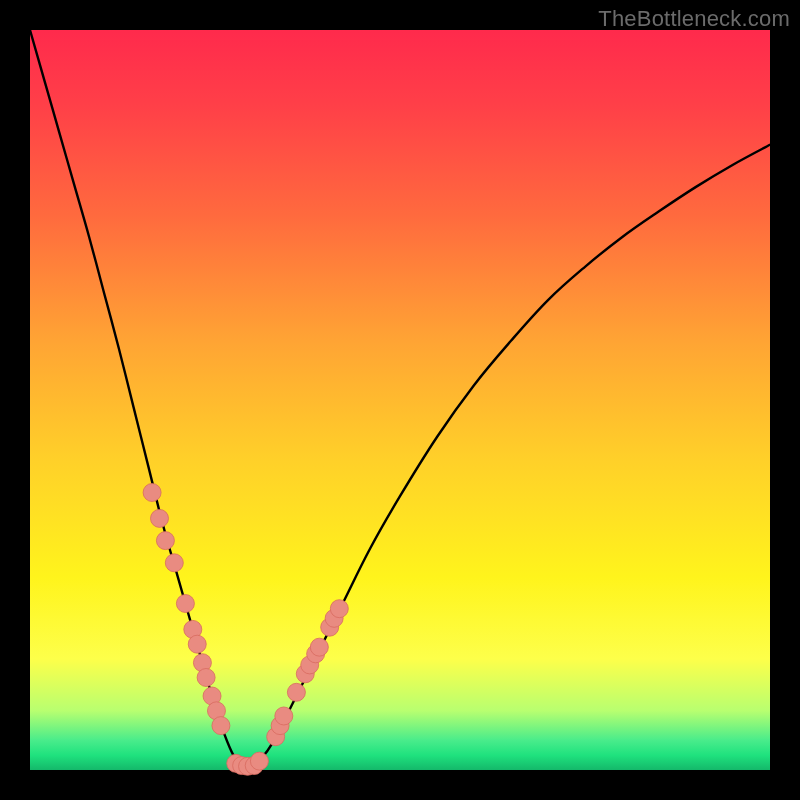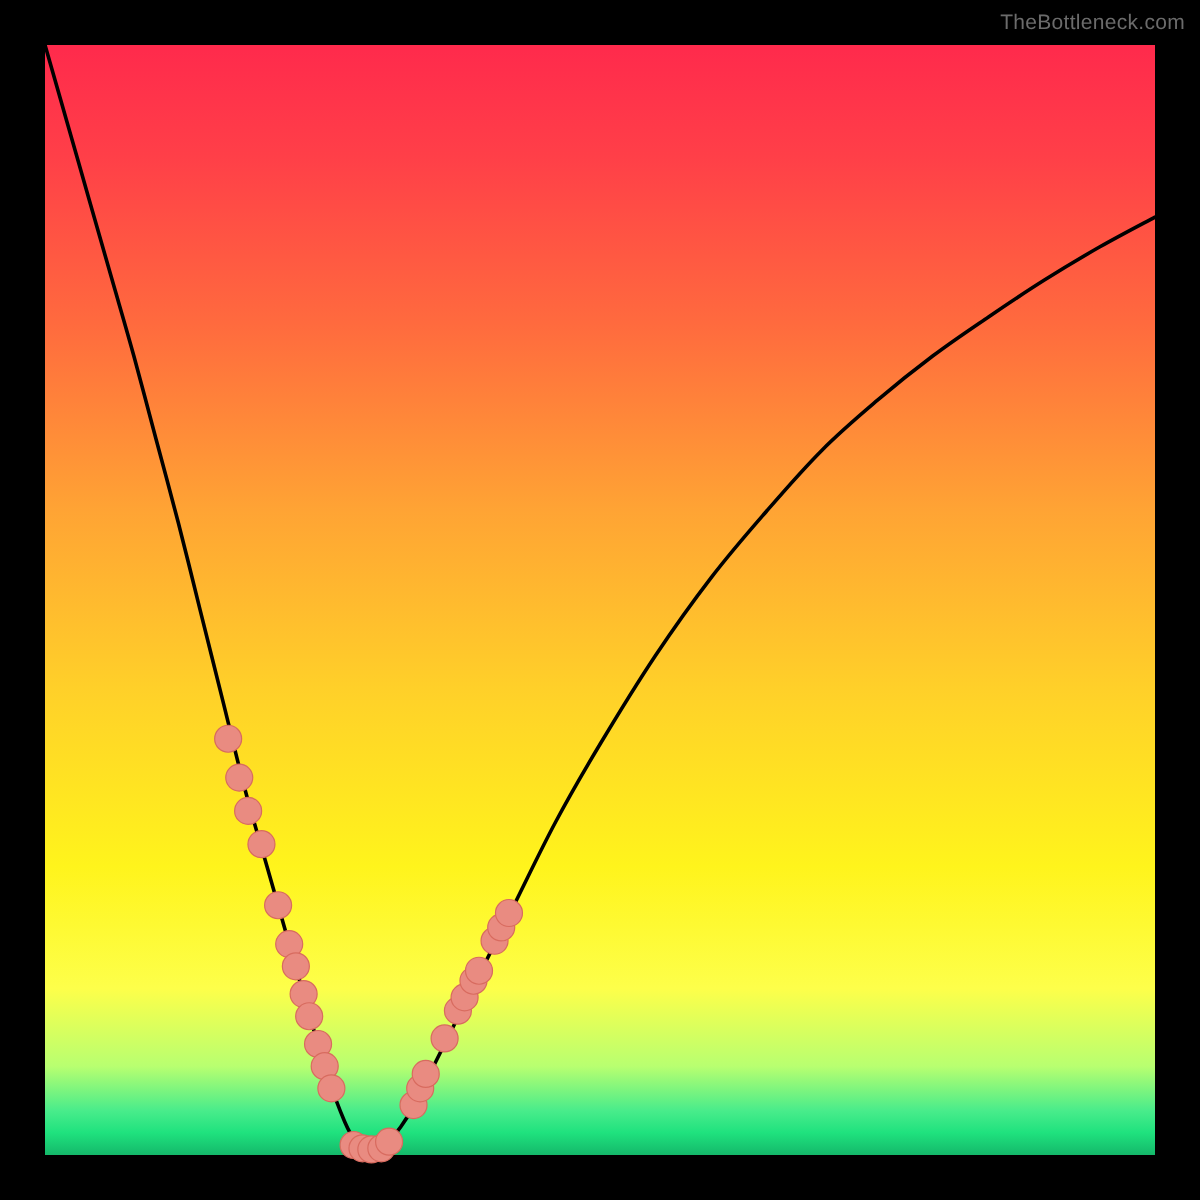--- a/index.html
+++ b/index.html
@@ -36,21 +36,21 @@
       #49ec8b 96%,
       #1fe27e 98%,
       #14b86a 100%
     );
   }
   .watermark {
     position: absolute;
     top: 6px;
     right: 10px;
     font-family: Arial, Helvetica, sans-serif;
-    font-size: 14px;
+    font-size: 22px;
     color: #6b6b6b;
     font-weight: 500;
     letter-spacing: 0.2px;
   }
   svg.curve {
     position: absolute;
     left: 0;
     top: 0;
     width: 740px;
     height: 740px;

